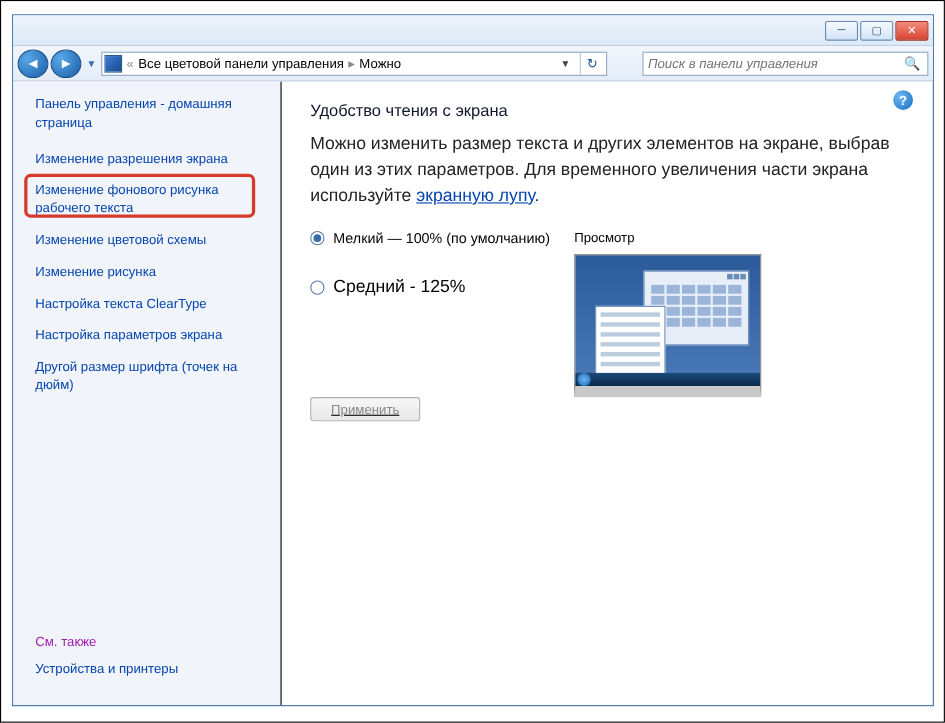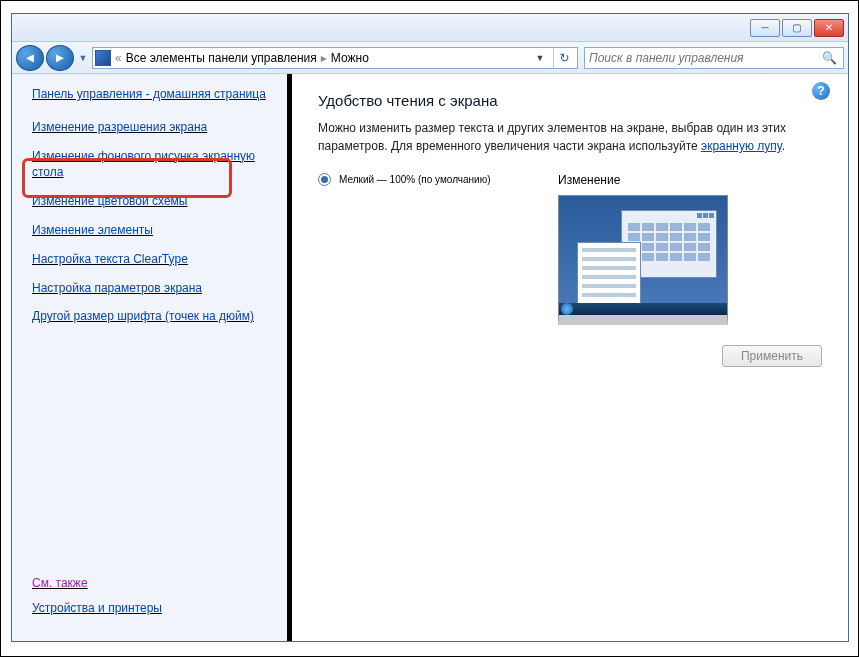--- a/index.html
+++ b/index.html
@@ -117,20 +117,21 @@
   color: #2a5a9a;
   cursor: pointer;
 }
 .searchbox {
   width: 260px; height: 22px;
   border: 1px solid #8ea9c9;
   background: #fff;
   display: flex;
   align-items: center;
   padding: 0 4px;
+  margin-left: 26px;
 }
 .searchbox input {
   flex: 1;
   border: none;
   outline: none;
   font-size: 12px;
   color: #888;
   font-style: italic;
 }
 .searchbox .sicon {
@@ -141,28 +142,27 @@
   color: #2a5a9a;
   font-size: 12px;
   cursor: pointer;
 }
 .body {
   flex: 1;
   display: flex;
   overflow: hidden;
 }
 .sidebar {
-  width: 280px;
+  width: 244px;
   background: #f1f5fb;
-  border-right: 5px solid #000000;
+  border-right: 1px solid #000000;
   padding: 12px 16px 12px 20px;
   display: flex;
   flex-direction: column;
   position: relative;
-  text-decoration: underline;
 }
 .sidehome {
   color: #0645ad;
   font-size: 12px;
   margin-bottom: 16px;
   cursor: pointer;
   line-height: 1.4;
 }
 .sideitem {
   color: #0645ad;
@@ -213,39 +213,39 @@
   font-size: 12px;
   font-weight: bold;
   cursor: pointer;
 }
 .heading {
   color: #0f172a;
   font-size: 15px;
   margin-bottom: 10px;
 }
 .desc {
-  font-size: 12px;
+  font-size: 16px;
   color: #222;
   line-height: 1.5;
   margin-bottom: 18px;
 }
 .desc .link { color: #0645ad; text-decoration: underline; cursor: pointer; }
 .options {
   display: flex;
   align-items: flex-start;
 }
 .radiocol {
   width: 240px;
 }
 .radioitem {
   display: flex;
   align-items: center;
   gap: 8px;
   margin-bottom: 28px;
-  font-size: 10px;
+  font-size: 13px;
   cursor: pointer;
 }
 .radioitem .rdot {
   width: 13px; height: 13px;
   border: 1px solid #5a7aa5;
   border-radius: 50%;
   display: inline-flex;
   align-items: center;
   justify-content: center;
 }
@@ -297,22 +297,22 @@
 .pv-win2 .line { height: 4px; background: #bcd; margin: 5px 4px; }
 .pv-task {
   position: absolute;
   left: 0; bottom: 0; right: 0;
   height: 12px;
   background: linear-gradient(to top, #0a2a4a, #1a4a7a);
 }
 .pv-task .start { width: 12px; height: 12px; background: radial-gradient(circle, #6bb7f5, #1a5fa8); border-radius: 50%; margin-left: 2px; }
 .applyrow {
   display: flex;
-  justify-content: flex-end;
-  margin-top: 20px;
+  justify-content: flex-start;
+  text-decoration: underline;
 }
 .applybtn {
   padding: 3px 18px;
   font-size: 12px;
   color: #888;
   background: linear-gradient(to bottom, #f7f7f7, #e8e8e8);
   border: 1px solid #b0b0b0;
   border-radius: 3px;
   cursor: default;
 }
@@ -328,41 +328,41 @@
     <div class="titlebtn close">✕</div>
   </div>
 
   <div class="navbar">
     <div class="navbtn">◄</div>
     <div class="navbtn fwd">►</div>
     <div class="navdrop">▼</div>
     <div class="addressbar">
       <span class="addricon"></span>
       <span class="addrsep">«</span>
-      <span class="addrtext">Все элементы панели управления</span>
+      <span class="addrtext">Все цветовой панели управления</span>
       <span class="addrsep">▸</span>
       <span class="addrtext">Можно</span>
       <span class="addrspacer"></span>
       <span class="addrbtn">▼</span>
       <span class="refreshbtn">↻</span>
     </div>
     <div class="searchbox">
       <input placeholder="Поиск в панели управления" style="">
       <span class="sicon">🔍</span>
     </div>
   </div>
 
   <div class="body">
 
     <div class="sidebar">
       <div class="sidehome">Панель управления - домашняя страница</div>
       <div class="sideitem">Изменение разрешения экрана</div>
-      <div class="sideitem">Изменение фонового рисунка экранную стола</div>
+      <div class="sideitem">Изменение фонового рисунка рабочего текста</div>
       <div class="sideitem">Изменение цветовой схемы</div>
-      <div class="sideitem">Изменение элементы</div>
+      <div class="sideitem">Изменение рисунка</div>
       <div class="sideitem">Настройка текста ClearType</div>
       <div class="sideitem">Настройка параметров экрана</div>
       <div class="sideitem">Другой размер шрифта (точек на дюйм)</div>
 
       <div class="highlight-box"></div>
 
       <div class="sidespacer"></div>
       <div class="seealso">См. также</div>
       <div class="sideitem">Устройства и принтеры</div>
     </div>
@@ -373,23 +373,27 @@
       <div class="desc">
         <span>Можно изменить размер текста и других элементов на экране, выбрав один из этих параметров. Для временного увеличения части экрана используйте </span><span class="link">экранную лупу</span><span>.</span>
       </div>
 
       <div class="options">
         <div class="radiocol">
           <label class="radioitem sel">
             <span class="rdot"></span>
             <span>Мелкий — 100% (по умолчанию)</span>
           </label>
+          <label class="radioitem big">
+            <span class="rdot"></span>
+            <span>Средний - 125%</span>
+          </label>
         </div>
         <div class="previewcol">
-          <div class="previewlabel">Изменение</div>
+          <div class="previewlabel">Просмотр</div>
           <div class="preview">
             <div class="pv-win1">
               <div class="titledots">
                   <span></span>
                   <span></span>
                   <span></span>
                 </div>
               <div class="pv-grid">
                 <span></span>
                   <span></span>

